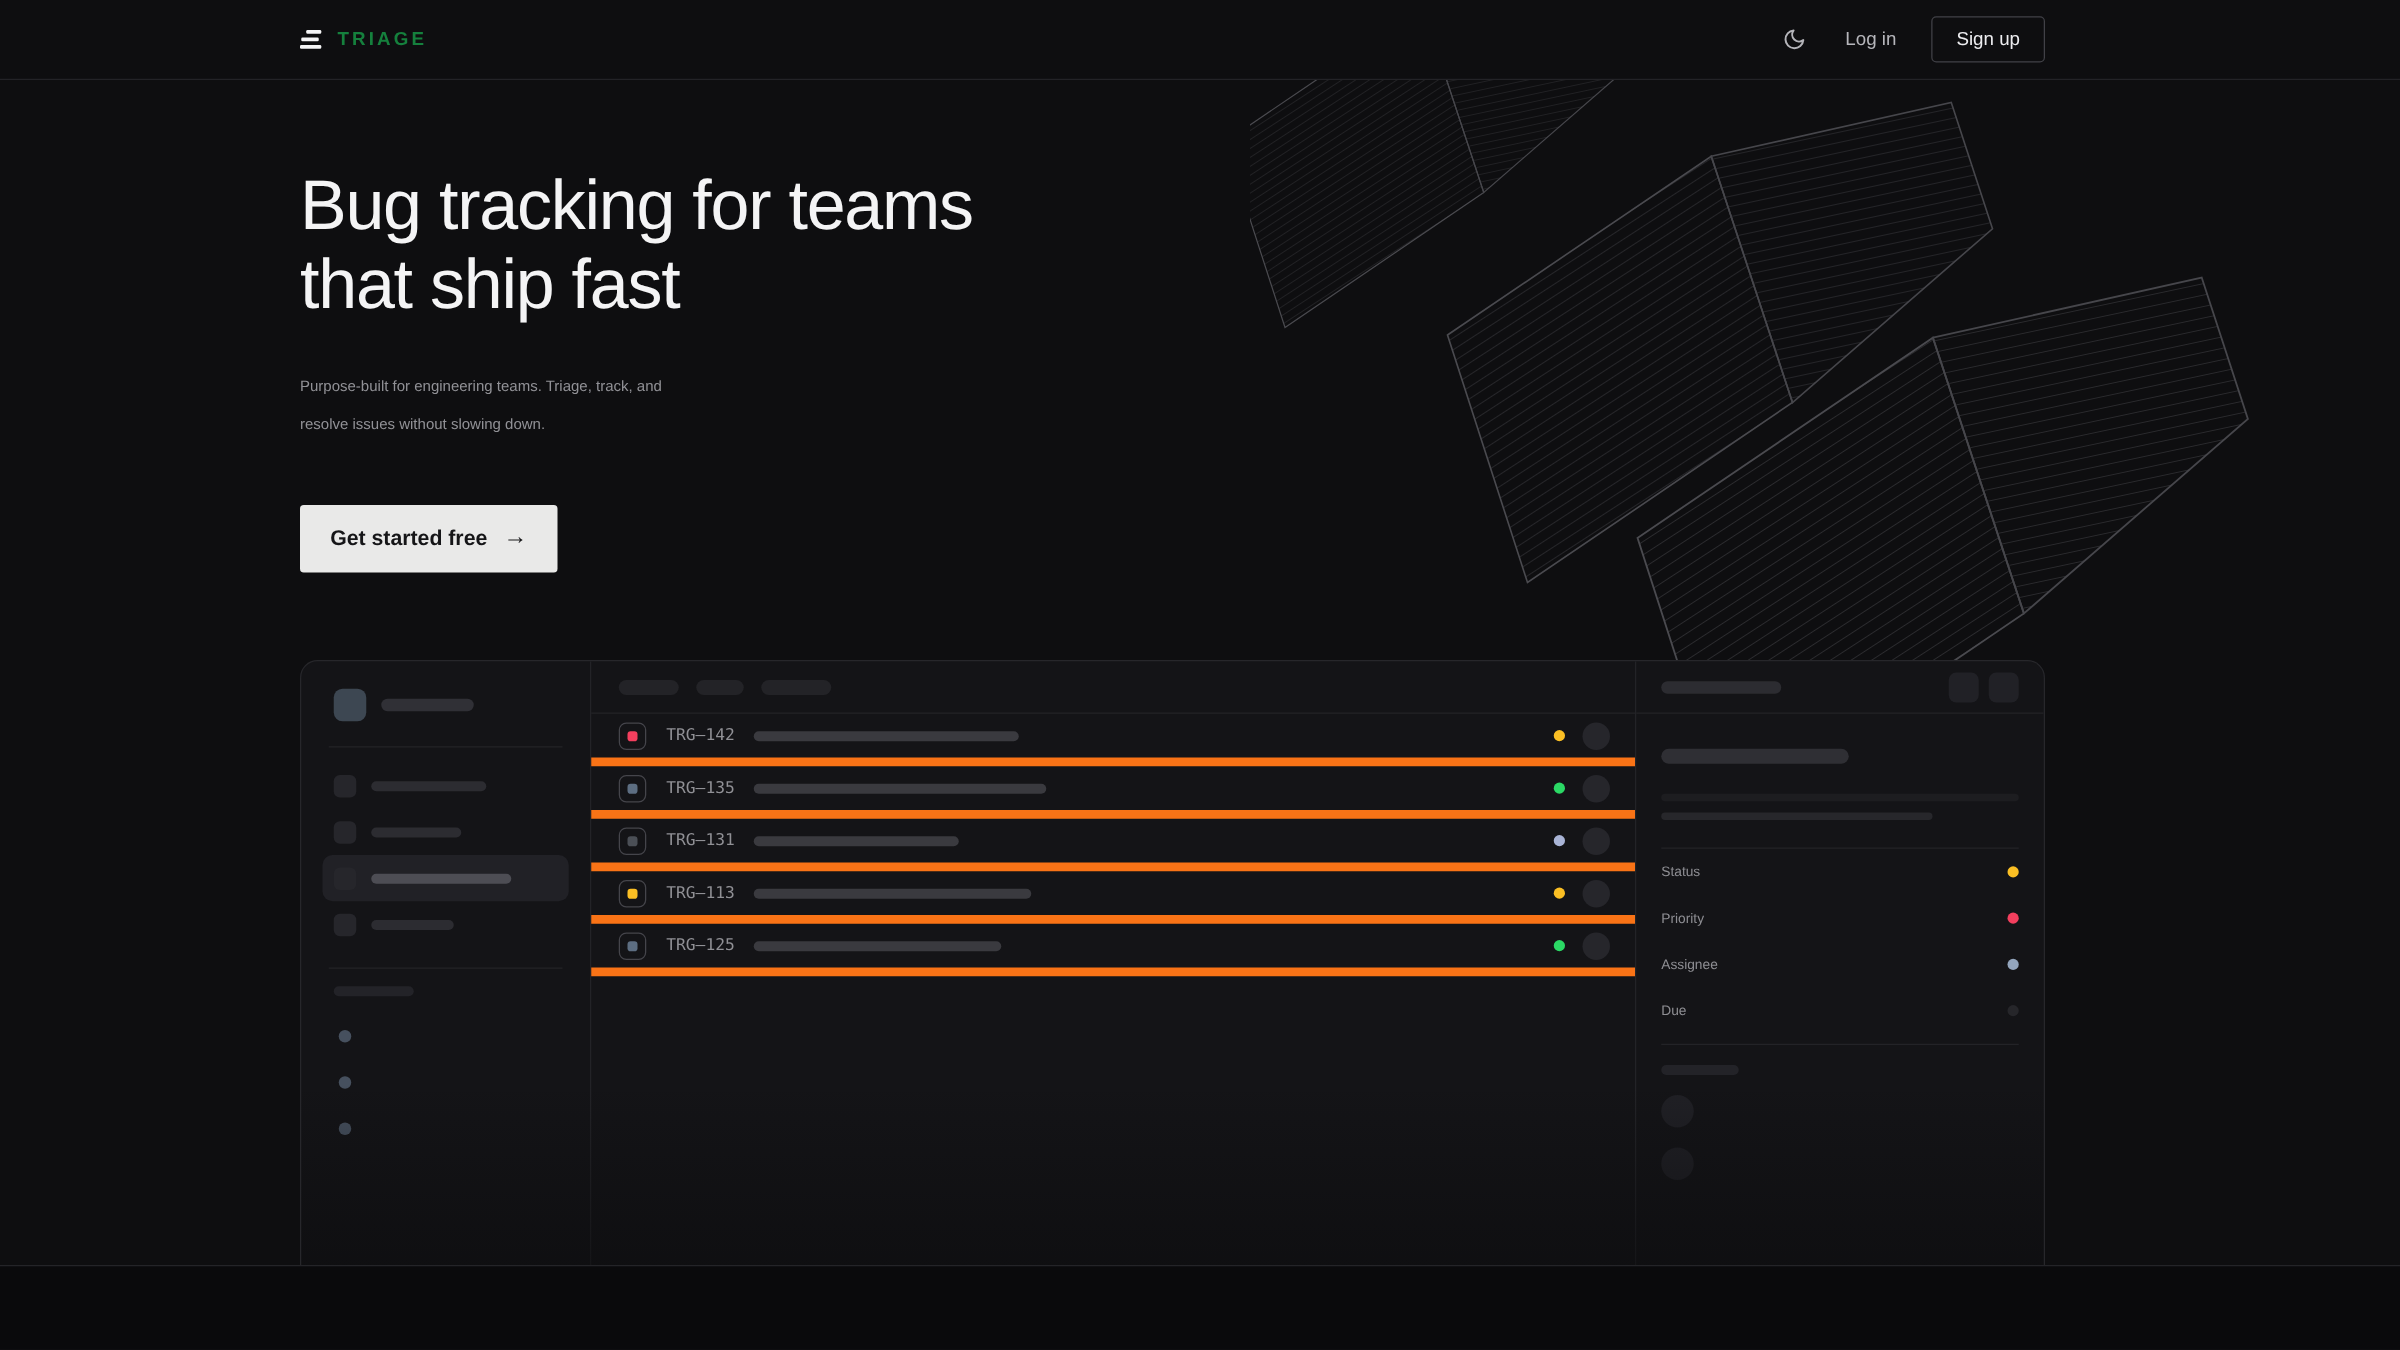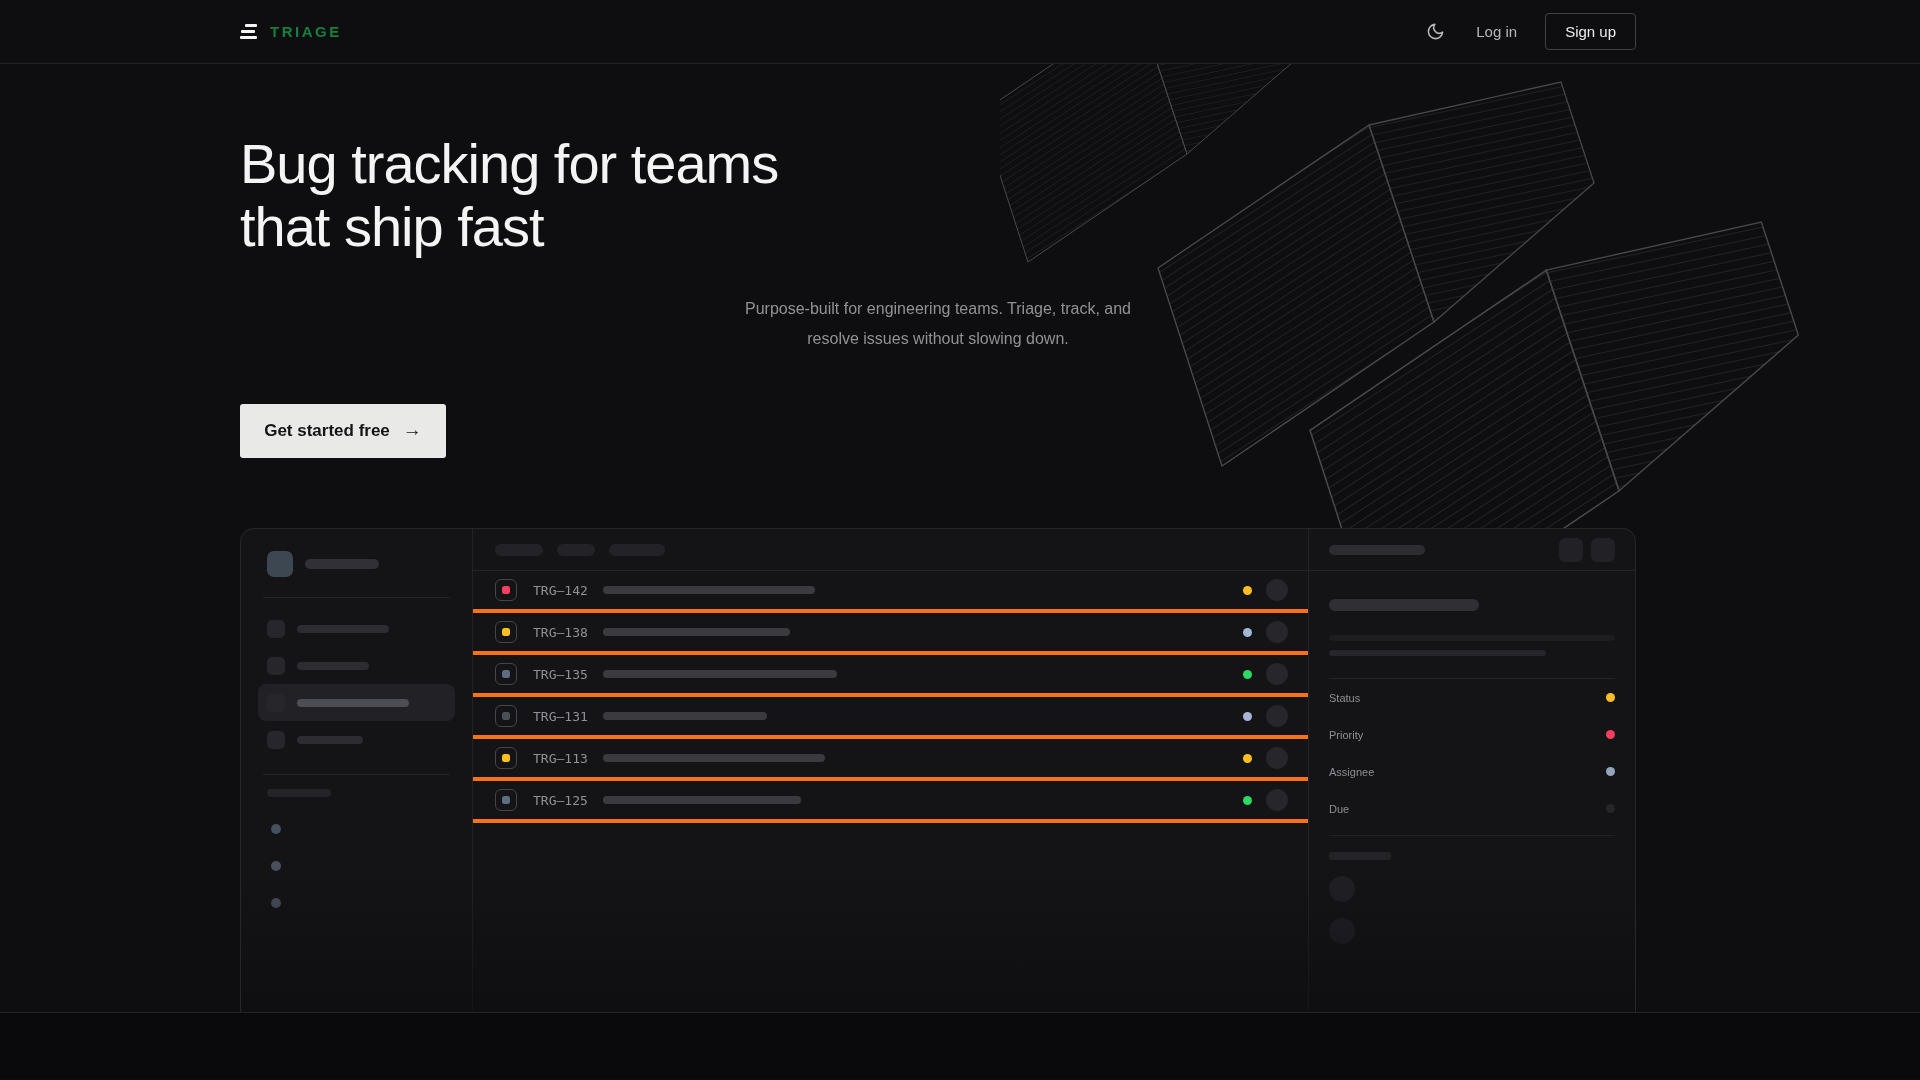--- a/index.html
+++ b/index.html
@@ -34,21 +34,21 @@
   }
 
   
   .hero { position:relative; height:949px; border-bottom:1px solid #242428; overflow:hidden; }
   .deco { position:absolute; left:1000px; top:0; z-index:0; pointer-events:none; }
   .hero-inner { position:relative; z-index:1; padding-top:68px; }
   h1 {
     font-size:56px; line-height:63px; font-weight:500; letter-spacing:-1px; color:#f4f4f5;
   }
   h1 span { display:block; }
-  .subtitle { margin-top:36px; font-size:16px; line-height:30px; color:#919196; font-weight:400;text-align:center; }
+  .subtitle { margin-top:36px; font-size:12px; line-height:30px; color:#919196; font-weight:400; }
   .subtitle span { display:block; }
   .cta {
     margin-top:50px; width:206px; height:54px; border:none; border-radius:3px;
     background:#e9e9e8; color:#151517; font-family:inherit; font-size:17px; font-weight:700;
     display:flex; align-items:center; justify-content:center; gap:13px; cursor:pointer;
   }
   .cta .arrow { font-weight:400; font-size:19px; transform:translateY(-1px); }
 
   
   .mockup {
@@ -74,21 +74,21 @@
   .m-divider2 { height:1px; background:#232327; margin:16px -4px 14px; }
   .sec-bar { height:8px; border-radius:4px; background:#232328; }
   .side-dot { width:10px; height:10px; border-radius:50%; background:#46505e; margin-top:27px; margin-left:4px; }
 
   
   .m-list { flex:1; display:flex; flex-direction:column; min-width:0; }
   .list-head { height:42px; flex:none; border-bottom:1px solid #232327;
     display:flex; align-items:center; gap:14px; padding:0 22px; }
   .head-pill { height:12px; border-radius:6px; background:#232327; }
   .issue-row { height:42px; flex:none; display:flex; align-items:center;
-    padding:0 20px 0 22px; border-bottom:4px solid #f97316; }
+    padding:0 20px 0 22px; border-bottom:7px solid #f97316; }
   .issue-row.selected {
     background-color:rgba(255,255,255,0.015);
     background-image:repeating-linear-gradient(135deg, rgba(255,255,255,0.05) 0px, rgba(255,255,255,0.05) 1px, transparent 1px, transparent 9px);
   }
   .i-icon { width:22px; height:22px; border:1.5px solid #45454b; border-radius:6px; flex:none;
     display:flex; align-items:center; justify-content:center; }
   .i-icon i { display:block; width:8px; height:8px; border-radius:2.5px; }
   .i-id { font-family:"DejaVu Sans Mono", monospace; font-size:13px; color:#909095;
     margin-left:16px; width:62px; flex:none; }
   .i-bar { height:8px; border-radius:4px; background:#3a3a3f; margin-left:8px; }
@@ -220,30 +220,20 @@
           </div>
         <div id="issue-rows">
             <div class="issue-row">
               <span class="i-icon">
                 <i style="background: rgb(244, 63, 94);"></i>
               </span>
               <span class="i-id">TRG–142</span>
               <span class="i-bar" style="width: 212px;"></span>
               <span class="i-spacer"></span>
               <span class="i-dot" style="background: rgb(251, 191, 36);"></span>
-              <span class="i-avatar"></span>
-            </div>
-            <div class="issue-row">
-              <span class="i-icon">
-                <i style="background: rgb(251, 191, 36);"></i>
-              </span>
-              <span class="i-id">TRG–138</span>
-              <span class="i-bar" style="width: 187px;"></span>
-              <span class="i-spacer"></span>
-              <span class="i-dot" style="background: rgb(159, 185, 212);"></span>
               <span class="i-avatar"></span>
             </div>
             <div class="issue-row">
               <span class="i-icon">
                 <i style="background: rgb(93, 110, 130);"></i>
               </span>
               <span class="i-id">TRG–135</span>
               <span class="i-bar" style="width: 234px;"></span>
               <span class="i-spacer"></span>
               <span class="i-dot" style="background: rgb(43, 217, 101);"></span>

